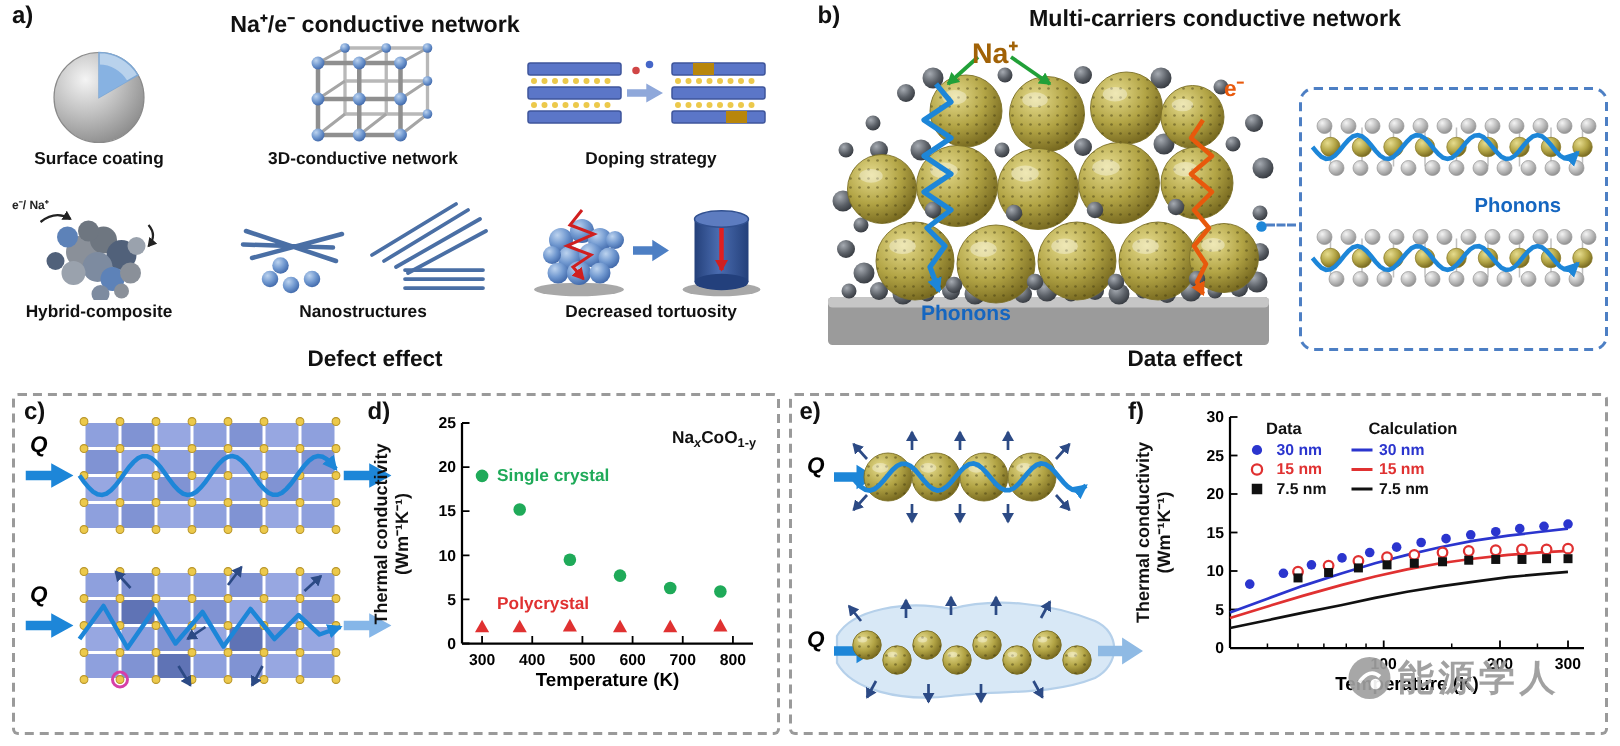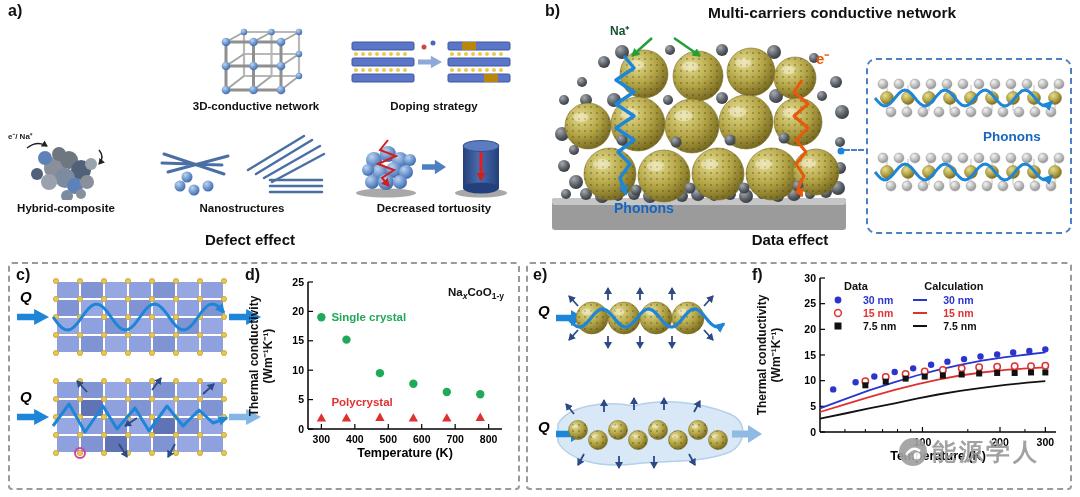--- a/index.html
+++ b/index.html
@@ -23,21 +23,21 @@
           text-align:center;white-space:nowrap;}
   .annot{position:absolute;font-weight:700;font-size:11.5px;}
   .sub{font-size:8.5px;vertical-align:-3px;}
   .it{font-style:italic;}
   .t-tick{font:700 10.5px "Liberation Sans",sans-serif;}
   .t-axis{font:700 12.5px "Liberation Sans",sans-serif;}
   .t-series{font:700 11.5px "Liberation Sans",sans-serif;}
   #legend-f{position:absolute;left:832px;top:280px;display:flex;gap:16px;}
   .lg-col{display:flex;flex-direction:column;}
   .lg-head{font-weight:700;font-size:11px;color:#111;margin-bottom:1px;padding-left:12px;}
-  .lg-row{display:flex;align-items:center;gap:15px;font-weight:700;font-size:10.5px;height:13px;}
+  .lg-row{display:flex;align-items:center;gap:3px;font-weight:700;font-size:10.5px;height:13px;}
   .lg-row svg{display:block;}
   .watermark{position:absolute;left:898px;top:436px;display:flex;align-items:center;gap:4px;z-index:6;opacity:.92;}
   .watermark-text{font-weight:700;font-size:24px;color:#9a9a9a;letter-spacing:3px;}
 </style>
 </head>
 <body>
 
 <div id="page">
 
   <svg width="0" height="0" style="position:absolute" aria-hidden="true">
@@ -88,23 +88,32 @@
       <marker id="mOrange" markerWidth="10" markerHeight="10" refX="7.5" refY="5" orient="auto" markerUnits="userSpaceOnUse">
         <path d="M0,0L9,5L0,10Z" fill="#e8590c"></path>
         </marker>
       <marker id="mDark" markerWidth="7" markerHeight="7" refX="5" refY="3.5" orient="auto" markerUnits="userSpaceOnUse">
         <path d="M0,0L6,3.5L0,7Z" fill="#222"></path>
         </marker>
     </defs>
   </svg>
 
   <div class="panel-label" style="left:8px;top:2px">a)</div>
-
-
-  <div class="item" style="left:164px;top:28px;width:184px">
+  <div class="fig-title" style="left:55px;top:4px;width:390px">Na⁺/e⁻ conductive network</div>
+
+  <div class="item" style="left:6px;top:28px;width:120px">
+    <svg width="118" height="70">
+      <circle cx="59" cy="37" r="30" fill="url(#gGray)" stroke="#8a8a8a" stroke-width="0.8"></circle>
+      <path d="M59,37 L59,7 A30,30 0 0 1 85,22 Z" fill="#b9d2ec" stroke="#7fa8d4" stroke-width="1"></path>
+      <path d="M59,37 L59,15 A22,22 0 0 1 78,26 Z" fill="#87b2e2"></path>
+    </svg>
+    <div class="caption">Surface coating</div>
+  </div>
+
+  <div class="item" style="left:150px;top:28px;width:184px">
     <svg width="180" height="70">
       <path d="M78,4 H133 M78,26 H133 M78,48 H133 M78,4 V48 M105.5,4 V48 M133,4 V48" stroke="#b8b8b8" stroke-width="2.2" fill="none"></path>
       <path d="M60,14 L78,4 M87.5,14 L105.5,4 M115,14 L133,4 M60,38 L78,26 M115,38 L133,26 M60,62 L78,48 M87.5,62 L105.5,48 M115,62 L133,48" stroke="#a5a5a5" stroke-width="2" fill="none"></path>
       <path d="M60,14 H115 M60,38 H115 M60,62 H115 M60,14 V62 M87.5,14 V62 M115,14 V62" stroke="#8f8f8f" stroke-width="3" fill="none"></path>
       <circle cx="78" cy="4" r="3.2" fill="url(#gBlue)"></circle>
         <circle cx="105.5" cy="4" r="3.2" fill="url(#gBlue)"></circle>
       <circle cx="133" cy="4" r="3.2" fill="url(#gBlue)"></circle>
         <circle cx="133" cy="26" r="3.2" fill="url(#gBlue)"></circle>
       <circle cx="133" cy="48" r="3.2" fill="url(#gBlue)"></circle>
       <circle cx="60" cy="14" r="4.3" fill="url(#gBlue)"></circle>
@@ -225,21 +234,21 @@
       <ellipse cx="137" cy="58" rx="18" ry="5.5" fill="#23407c"></ellipse>
       <ellipse cx="137" cy="16" rx="18" ry="5.5" fill="#5d7cc0" stroke="#31508f"></ellipse>
       <line x1="137" y1="22" x2="137" y2="50" stroke="#e01f1f" stroke-width="3" marker-end="url(#mRed)"></line>
     </svg>
     <div class="caption">Decreased tortuosity</div>
   </div>
 
   <div class="sec-title" style="left:155px;top:231px;width:190px">Defect effect</div>
 
   <div class="panel-label" style="left:545px;top:2px">b)</div>
-  <div class="fig-title" style="left:632px;top:4px;width:400px">Multi-carriers conductive network</div>
+  <div class="fig-title" style="left:610px;top:4px;width:400px">Multi-carriers conductive network</div>
 
   <svg id="bcluster" class="abs" style="left:552px;top:20px" width="300" height="214">
       <rect x="0" y="178" width="294" height="32" rx="3" fill="#9b9b9b"></rect>
       <rect x="0" y="178" width="294" height="7" rx="3" fill="#c6c6c6"></rect>
       <circle cx="12" cy="80" r="5" fill="url(#gDark)"></circle>
       <circle cx="22" cy="96" r="6" fill="url(#gDark)"></circle>
       <circle cx="10" cy="114" r="7" fill="url(#gDark)"></circle>
       <circle cx="22" cy="130" r="5" fill="url(#gDark)"></circle>
       <circle cx="12" cy="146" r="6" fill="url(#gDark)"></circle>
       <circle cx="24" cy="162" r="7" fill="url(#gDark)"></circle>
@@ -327,21 +336,21 @@
       <circle cx="84" cy="170" r="5.5" fill="url(#gDark)"></circle>
       <circle cx="138" cy="168" r="5.5" fill="url(#gDark)"></circle>
       <circle cx="192" cy="168" r="5.5" fill="url(#gDark)"></circle>
       <circle cx="246" cy="166" r="5.5" fill="url(#gDark)"></circle>
       <polyline points="72,36 82,48 64,60 82,72 64,84 82,96 64,108 82,120 66,132 78,144 68,158 74,174" fill="none" stroke="#1d86d8" stroke-width="3.5" stroke-linejoin="round" marker-end="url(#mBlue)"></polyline>
       <polyline points="250,60 242,72 256,84 242,96 256,108 244,120 254,132 244,144 252,156 246,168 250,176" fill="none" stroke="#e8590c" stroke-width="3" stroke-linejoin="round" marker-end="url(#mOrange)"></polyline>
       <line x1="100" y1="18" x2="80" y2="36" stroke="#21a038" stroke-width="2.5" marker-end="url(#mGreen)"></line>
       <line x1="122" y1="18" x2="148" y2="36" stroke="#21a038" stroke-width="2.5" marker-end="url(#mGreen)"></line>
       <circle cx="289" cy="131" r="3.5" fill="#1d86d8"></circle>
     </svg>
-  <div class="overlay" style="left:610px;top:22px;color:#14532d;font-size:12px">Na⁺</div>
+  <div class="overlay" style="left:648px;top:22px;color:#a16207;font-size:19px">Na⁺</div>
   <div class="overlay" style="left:816px;top:48px;color:#e8590c;font-size:15px">e⁻</div>
   <div class="overlay" style="left:614px;top:200px;color:#1566c0;font-size:14px">Phonons</div>
   <div class="connector" style="left:844px;top:149px"></div>
 
   <div id="inset-box">
     <svg id="binset" style="position:absolute;left:3px;top:2px" width="198" height="168">
         <line x1="16" y1="23" x2="16" y2="49" stroke="#c0c0c0" stroke-width="1"></line>
         <line x1="37" y1="23" x2="37" y2="49" stroke="#c0c0c0" stroke-width="1"></line>
         <line x1="58" y1="23" x2="58" y2="49" stroke="#c0c0c0" stroke-width="1"></line>
         <line x1="79" y1="23" x2="79" y2="49" stroke="#c0c0c0" stroke-width="1"></line>

